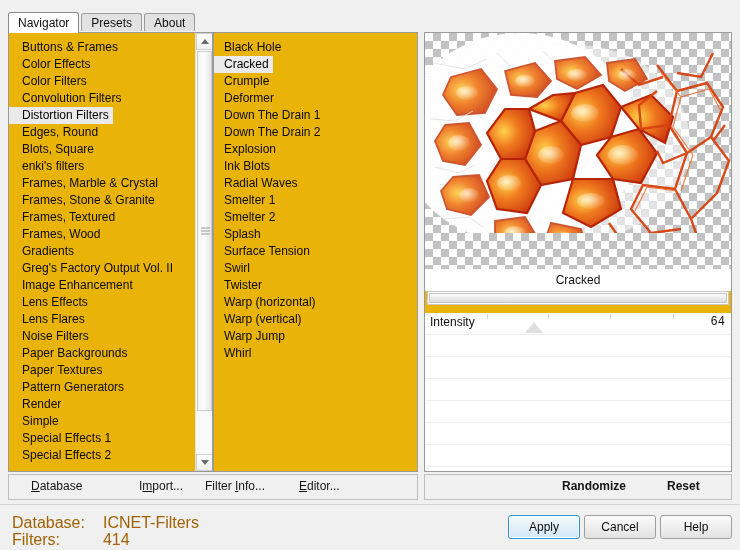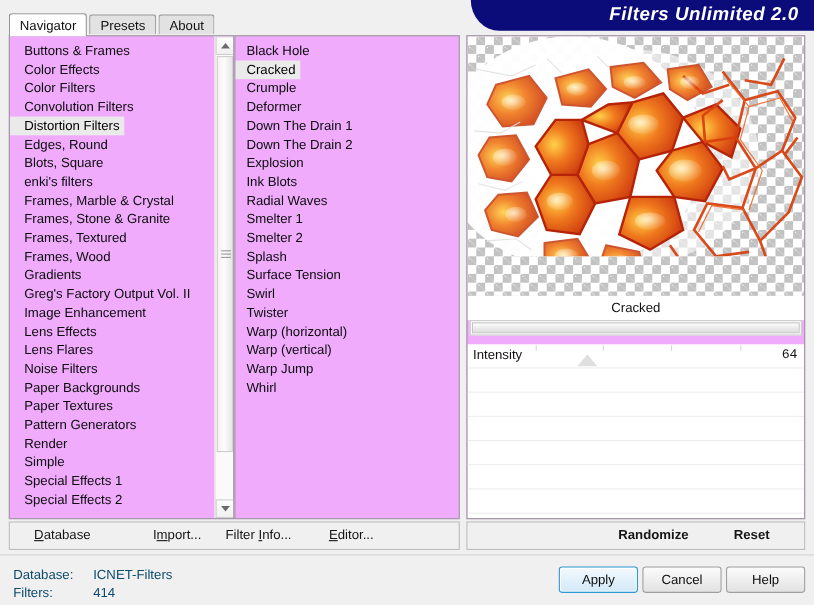--- a/index.html
+++ b/index.html
@@ -75,21 +75,21 @@
     line-height: 20px;
     border-color: #8a8a8a;
     position: relative;
     z-index: 5;
     margin-bottom: -1px;
   }
 
   
   .panel {
     position: absolute;
-    background: #f0abfc;
+    background: #eab308;
     border: 1px solid #9a9a9a;
     box-sizing: border-box;
     overflow: hidden;
   }
   #left-panel  { left: 8px;   top: 32px; width: 205px; height: 440px; }
   #mid-panel   { left: 213px; top: 32px; width: 205px; height: 440px; }
   #right-panel { left: 424px; top: 32px; width: 308px; height: 440px; }
 
   .list {
     position: absolute;
@@ -261,21 +261,21 @@
     background: #f0f0f0;
     border-top: 1px solid #d4d4d4;
     box-sizing: border-box;
   }
   .status-grid {
     position: absolute;
     left: 10px; top: 8px;
     font-size: 12px; color: #101010;
     line-height: 15px;
   }
-  .status-grid td { font-size: 12px; color: #0c4a6e; padding: 0; margin-left: 20px; }
+  .status-grid td { font-size: 16px; color: #a16207; padding: 0; margin-left: 20px; }
   .status-grid td.k { padding-right: 16px; }
 
   .dlg-btn {
     position: absolute;
     top: 515px;
     width: 72px; height: 24px;
     font-size: 12px; color: #0d0d0d;
     background: linear-gradient(#fcfcfc, #efefef 48%, #e2e2e2);
     border: 1px solid #a0a0a0;
     border-radius: 3px;
@@ -292,23 +292,20 @@
   #btn-apply  { left: 508px; }
   #btn-cancel { left: 584px; }
   #btn-help   { left: 660px; }
 </style>
 </head>
 <body>
 
 <div id="app">
 
   <div class="banner-strip"></div>
-  <div class="banner">
-    <div class="banner-text">Filters Unlimited 2.0</div>
-  </div>
 
   <div class="tabbar">
     <div class="tab active">Navigator</div>
     <div class="tab">Presets</div>
     <div class="tab">About</div>
   </div>
 
   <div class="panel" id="left-panel">
     <div class="list" id="category-list">
         <div class="list-row"><div class="list-item">Buttons &amp; Frames</div></div>

